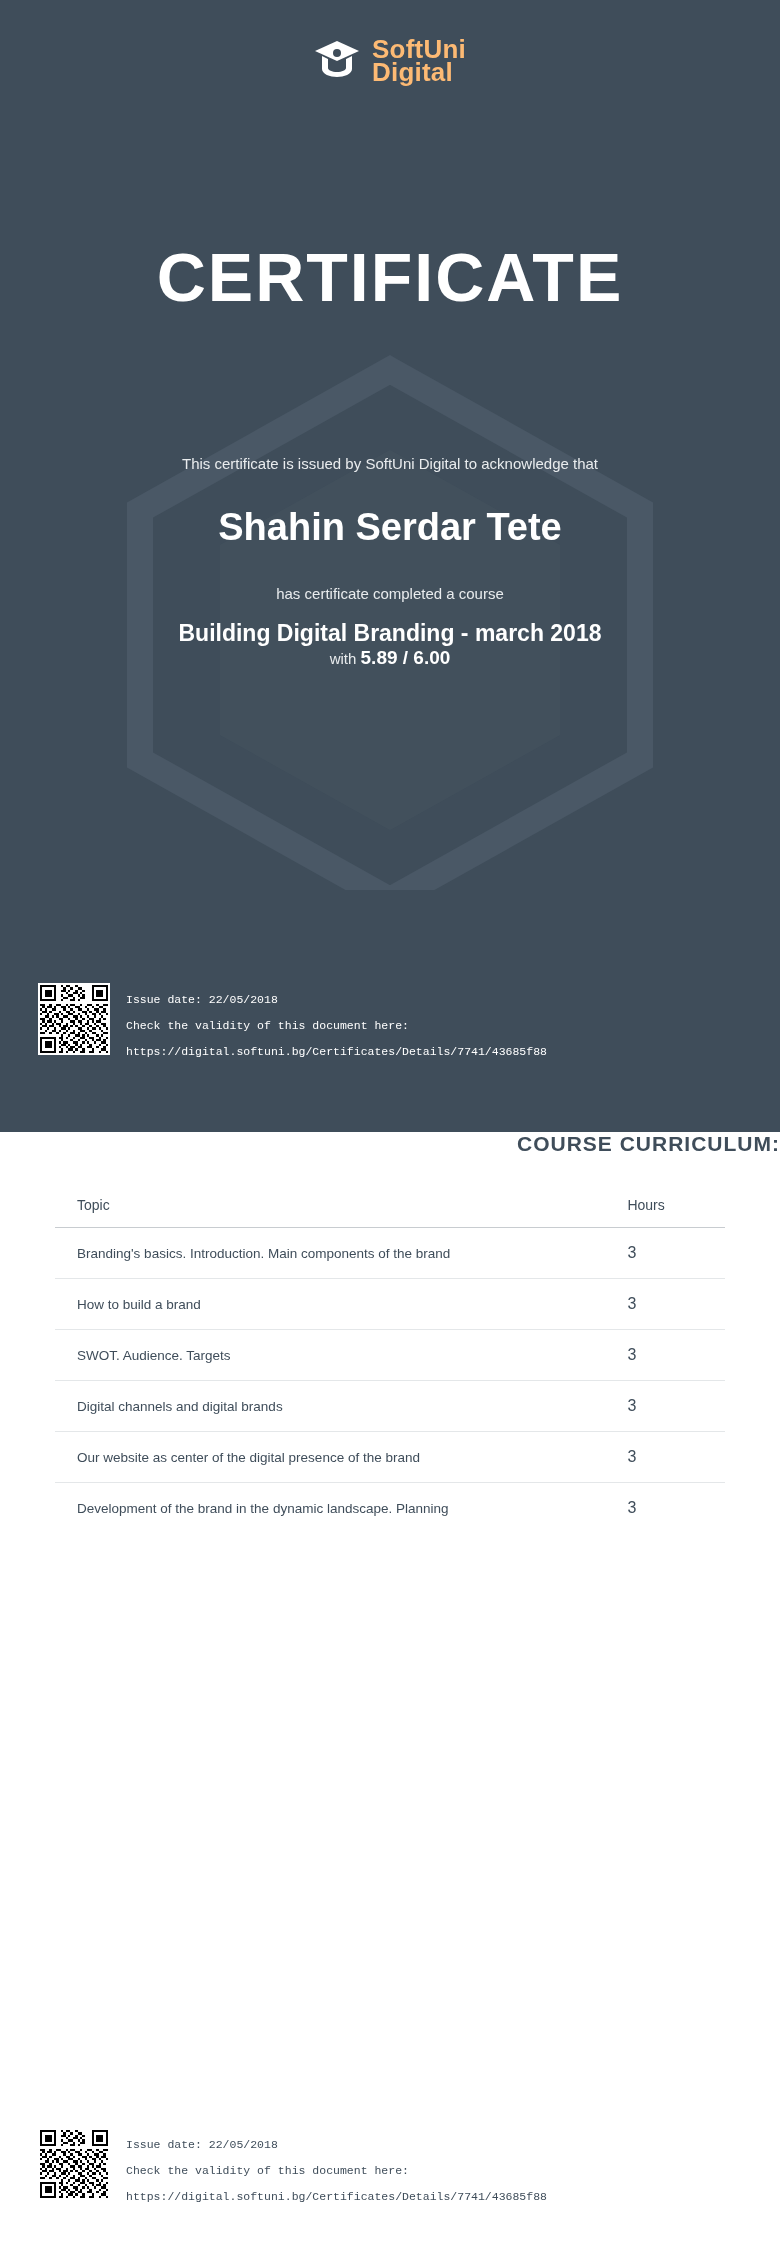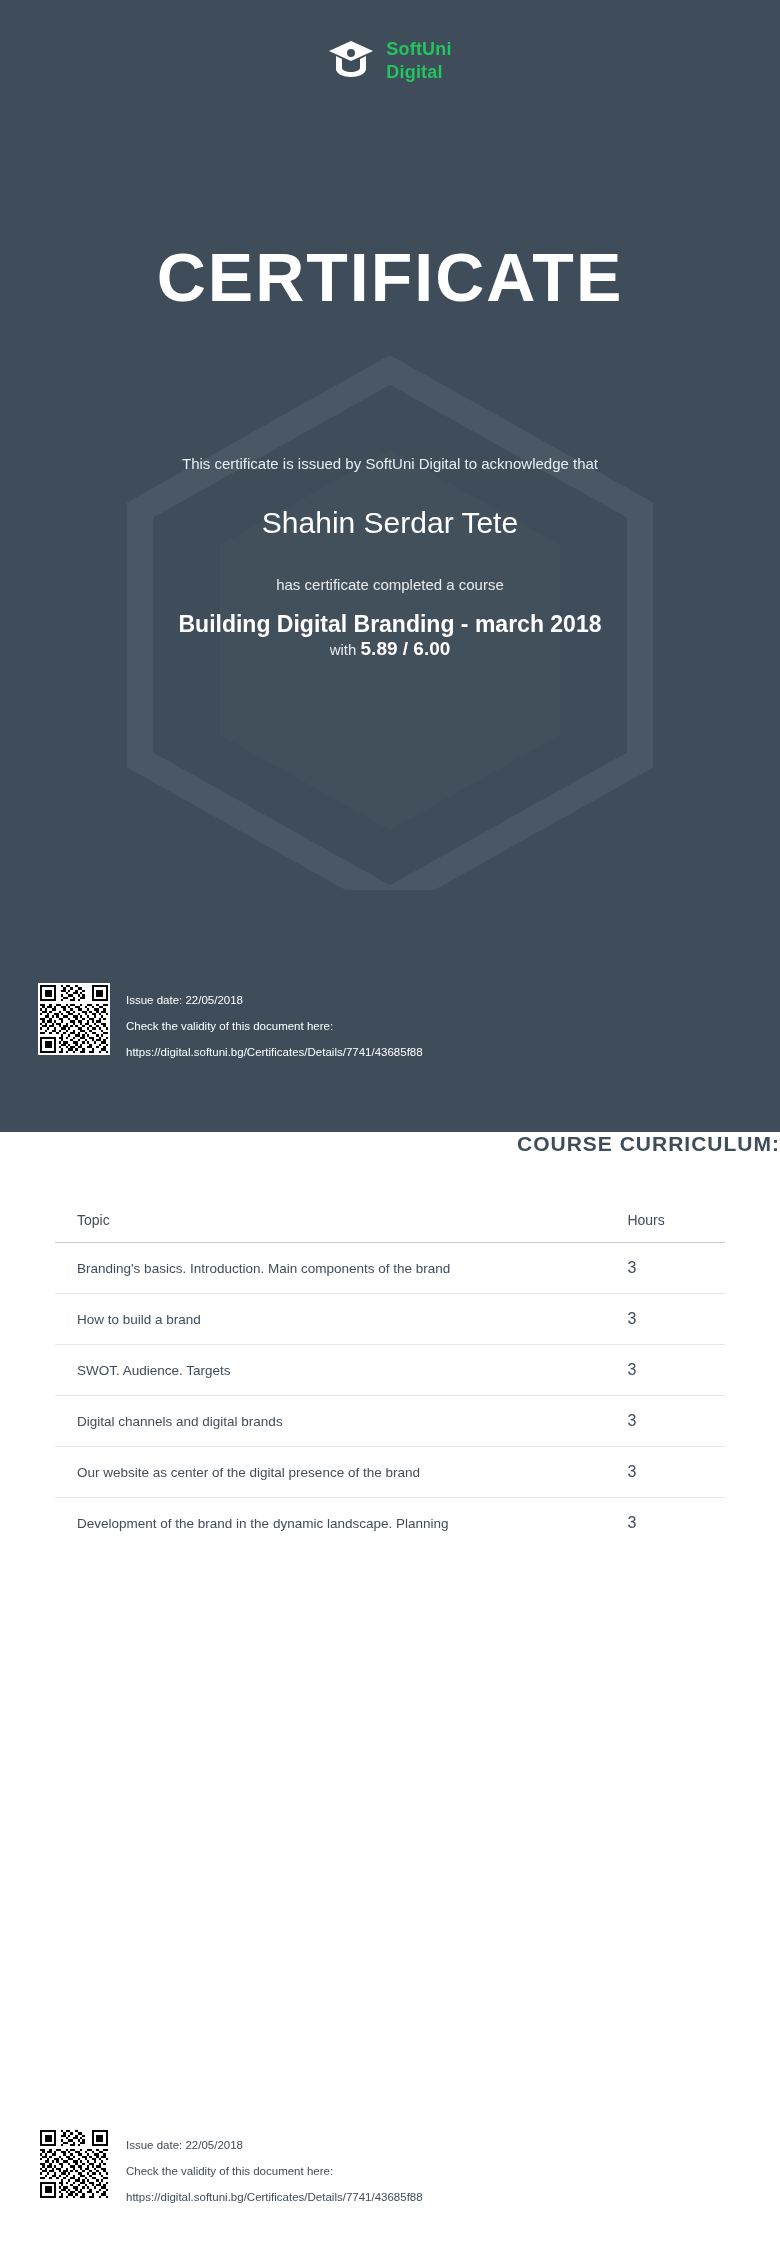--- a/index.html
+++ b/index.html
@@ -34,23 +34,23 @@
     top: 38px;
     left: 0;
     width: 100%;
     display: flex;
     justify-content: center;
     align-items: center;
     gap: 12px;
   }
   .logo-mark { width: 46px; height: 40px; }
   .logo-text {
-    color: #22c55e;
+    color: #fdba74;
     font-weight: bold;
-    font-size: 18px;
+    font-size: 26px;
     line-height: 23px;
     letter-spacing: 0.2px;
   }
   .cert-title {
     position: absolute;
     top: 238px;
     width: 100%;
     text-align: center;
     color: #ffffff;
     font-size: 68px;
@@ -63,22 +63,22 @@
     width: 100%;
     text-align: center;
     color: #ffffff;
   }
   .line-issued {
     font-size: 15px;
     color: #e9ecee;
     margin-bottom: 34px;
   }
   .recipient {
-    font-size: 30px;
-    font-weight: normal;
+    font-size: 38px;
+    font-weight: bold;
     color: #ffffff;
     margin-bottom: 36px;
   }
   .line-completed {
     font-size: 15px;
     color: #e9ecee;
     margin-bottom: 18px;
   }
   .course-name {
     font-size: 23px;
@@ -112,20 +112,21 @@
     height: 72px;
     flex: none;
     background: #ffffff;
     padding: 2px;
   }
   .footer-lines { padding-top: 4px; }
   .footer-lines div {
     font-size: 11.5px;
     line-height: 26px;
     white-space: nowrap;
+    font-family: Liberation Mono, monospace;
   }
   .footer-dark .footer-lines div { color: #ffffff; }
   .footer-light .footer-lines div { color: #3f4d5a; }
 
   
   .curriculum {
     position: absolute;
     top: 1132px;
     left: 0;
     width: 780px;
@@ -133,21 +134,21 @@
   }
   .curriculum-title {
     text-align: right;
     color: #3f4d5a;
     font-size: 21px;
     font-weight: bold;
     letter-spacing: 1px;
     margin-left: 48px;
   }
   table.curr {
-    margin: 56px auto 0 auto;
+    margin: 41px auto 0 auto;
     width: 670px;
     border-collapse: collapse;
   }
   table.curr th {
     font-weight: normal;
     font-size: 14px;
     color: #3f4d5a;
     text-align: left;
     padding: 0 0 14px 22px;
     border-bottom: 1px solid #c8ccd0;

